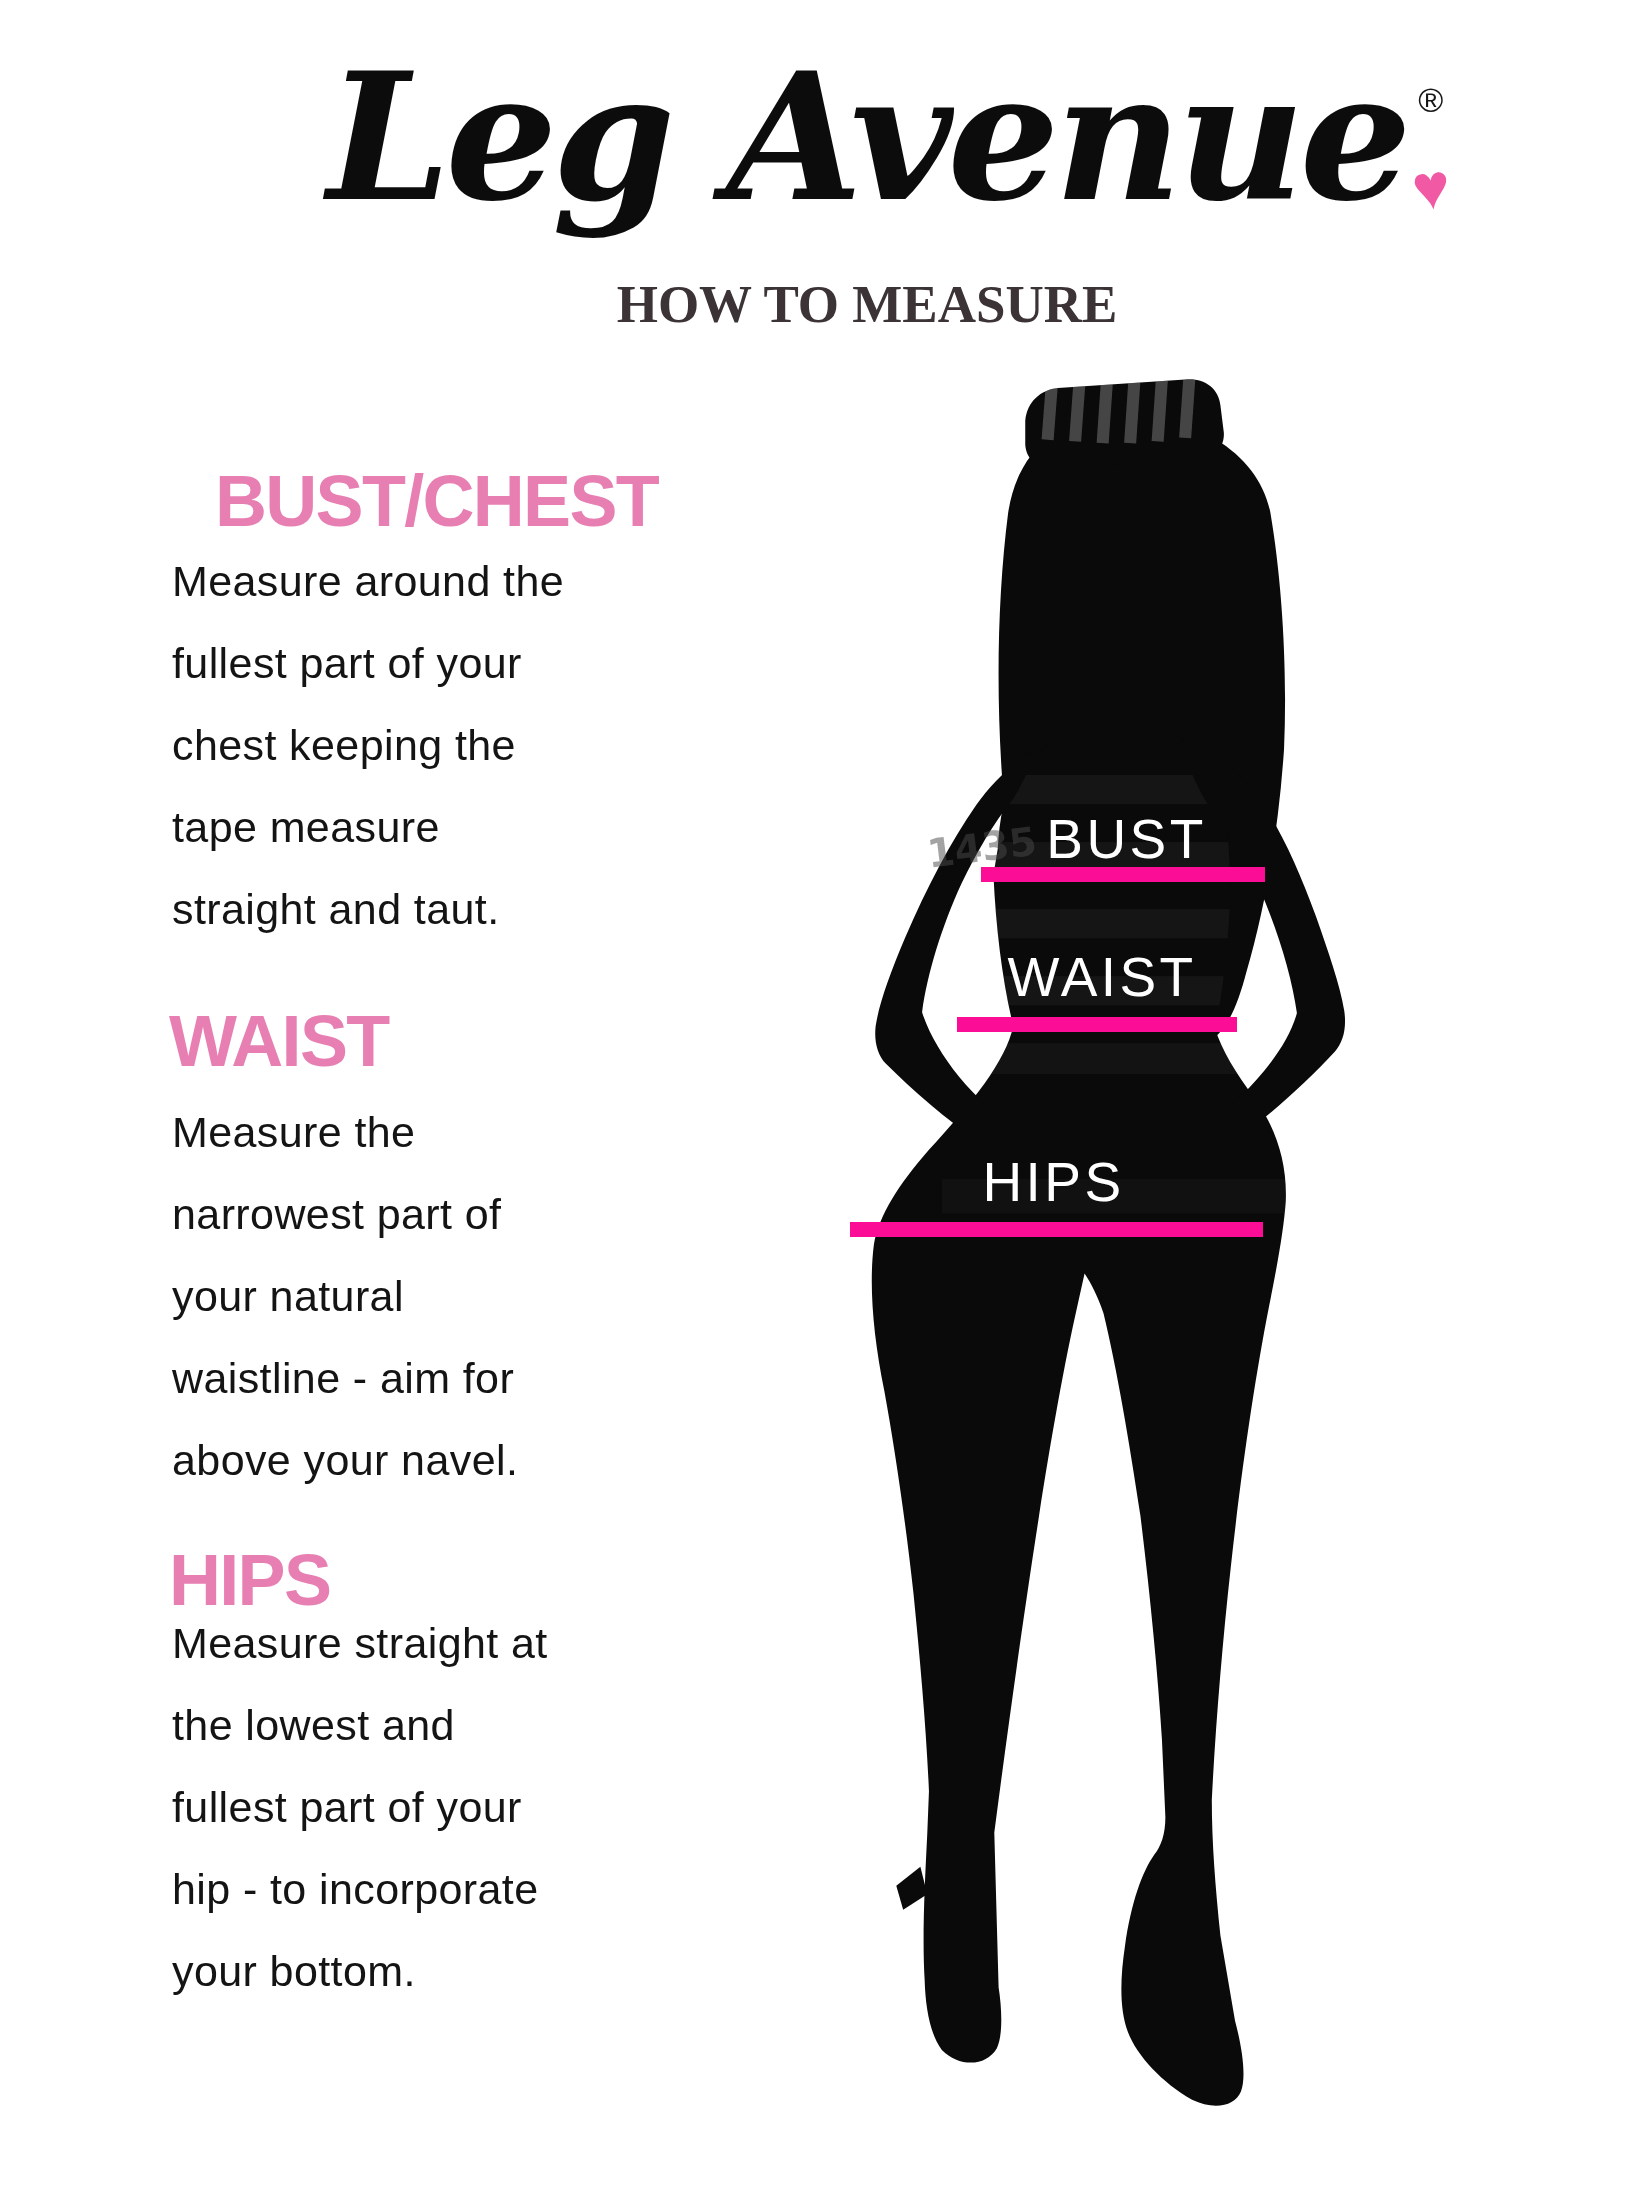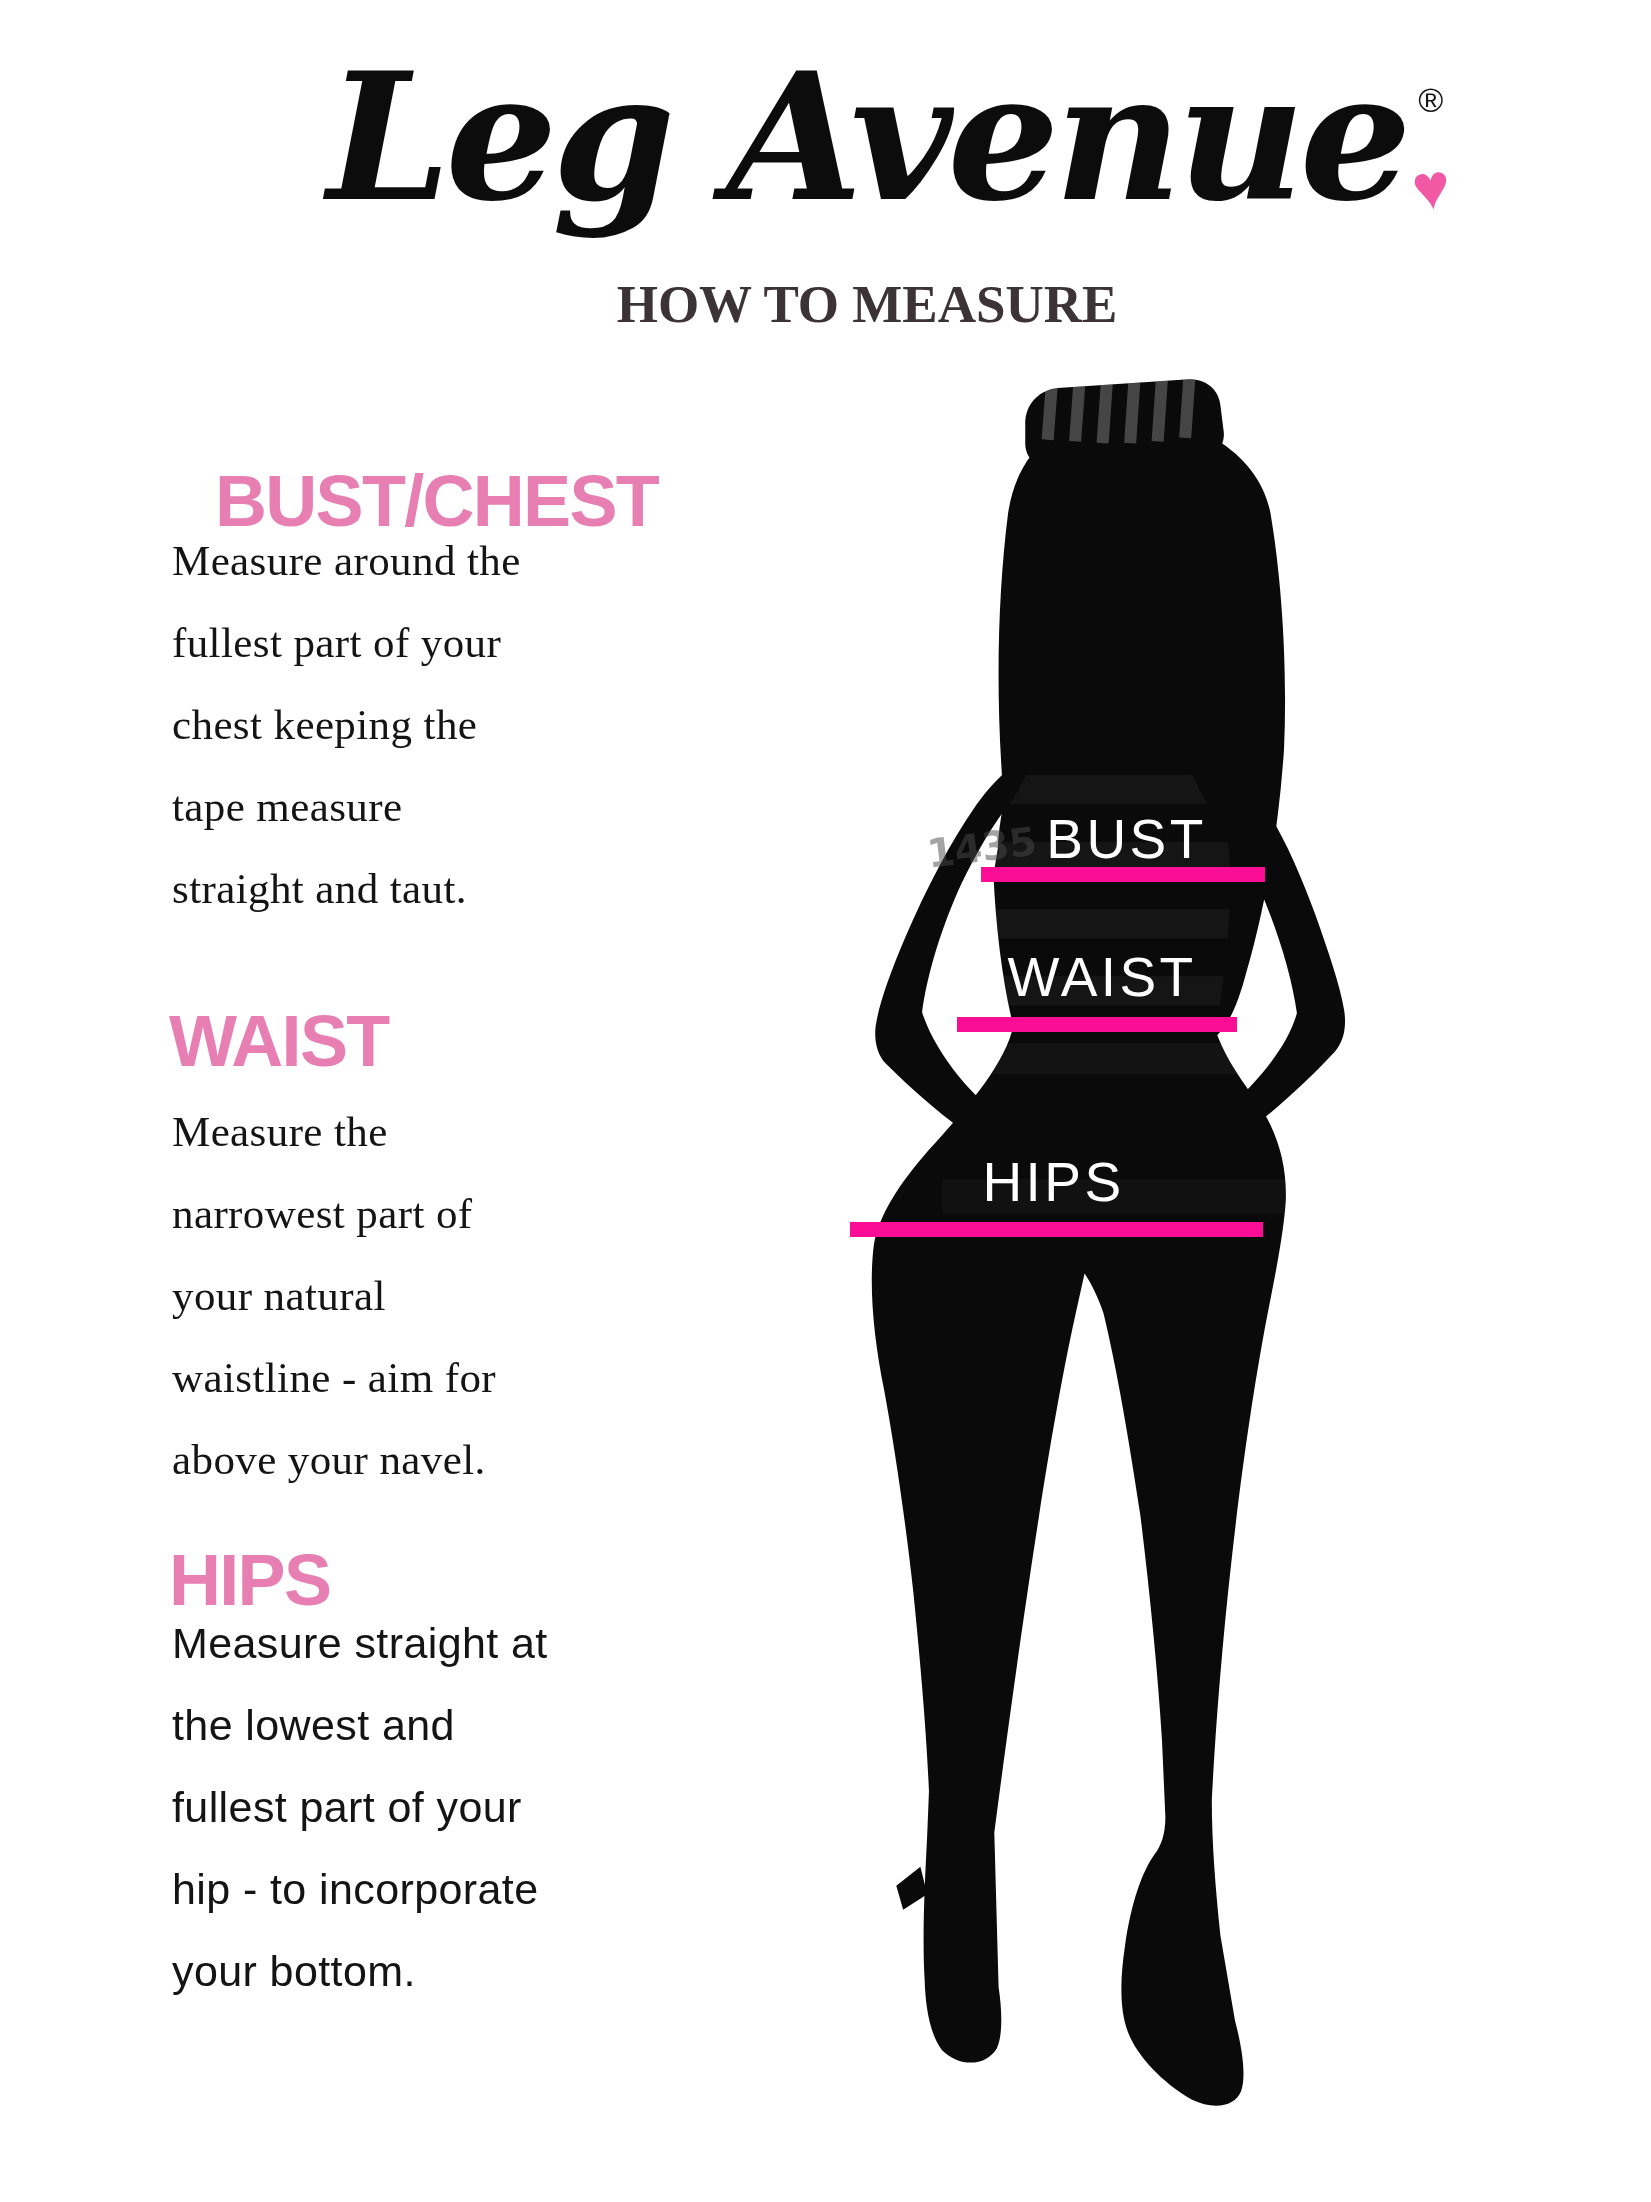--- a/index.html
+++ b/index.html
@@ -19,22 +19,22 @@
             color:var(--subtitle-dark,#3B3335);font-family:Liberation Serif, serif;}
 
   
   .sec-head{position:absolute;left:169px;width:551px;font-size:72px;font-weight:700;
             letter-spacing:-1.7px;line-height:1;color:var(--heading-pink,#E87FB3);}
   #h-bust{top:465px;left:179px;margin-left:36px;}
   #h-waist{top:1005px;}
   #h-hips{top:1544px;}
   .sec-body{position:absolute;left:172px;width:551px;font-size:43px;line-height:82px;
             letter-spacing:0.4px;color:var(--body-text,#141414);white-space:pre-line;}
-  #p-bust{top:520px;font-family:Liberation Serif, serif;}
-  #p-waist{top:1091px;font-family:Liberation Serif, serif;}
+  #p-bust{top:540px;}
+  #p-waist{top:1091px;}
   #p-hips{top:1602px;}
 
   
   .figure-svg{position:absolute;left:800px;top:370px;width:619px;height:1833px;}
   .m-label{position:absolute;text-align:center;font-size:55px;font-weight:400;
            letter-spacing:3.4px;color:var(--label-white,#ffffff);line-height:1;}
   #lbl-bust{left:989px;top:812px;width:275px;}
   #lbl-waist{left:962px;top:950px;width:280px;}
   #lbl-hips{left:934px;top:1155px;width:239px;}
   .m-line{position:absolute;height:14.6px;background:var(--line-magenta,#FB0D96);}

